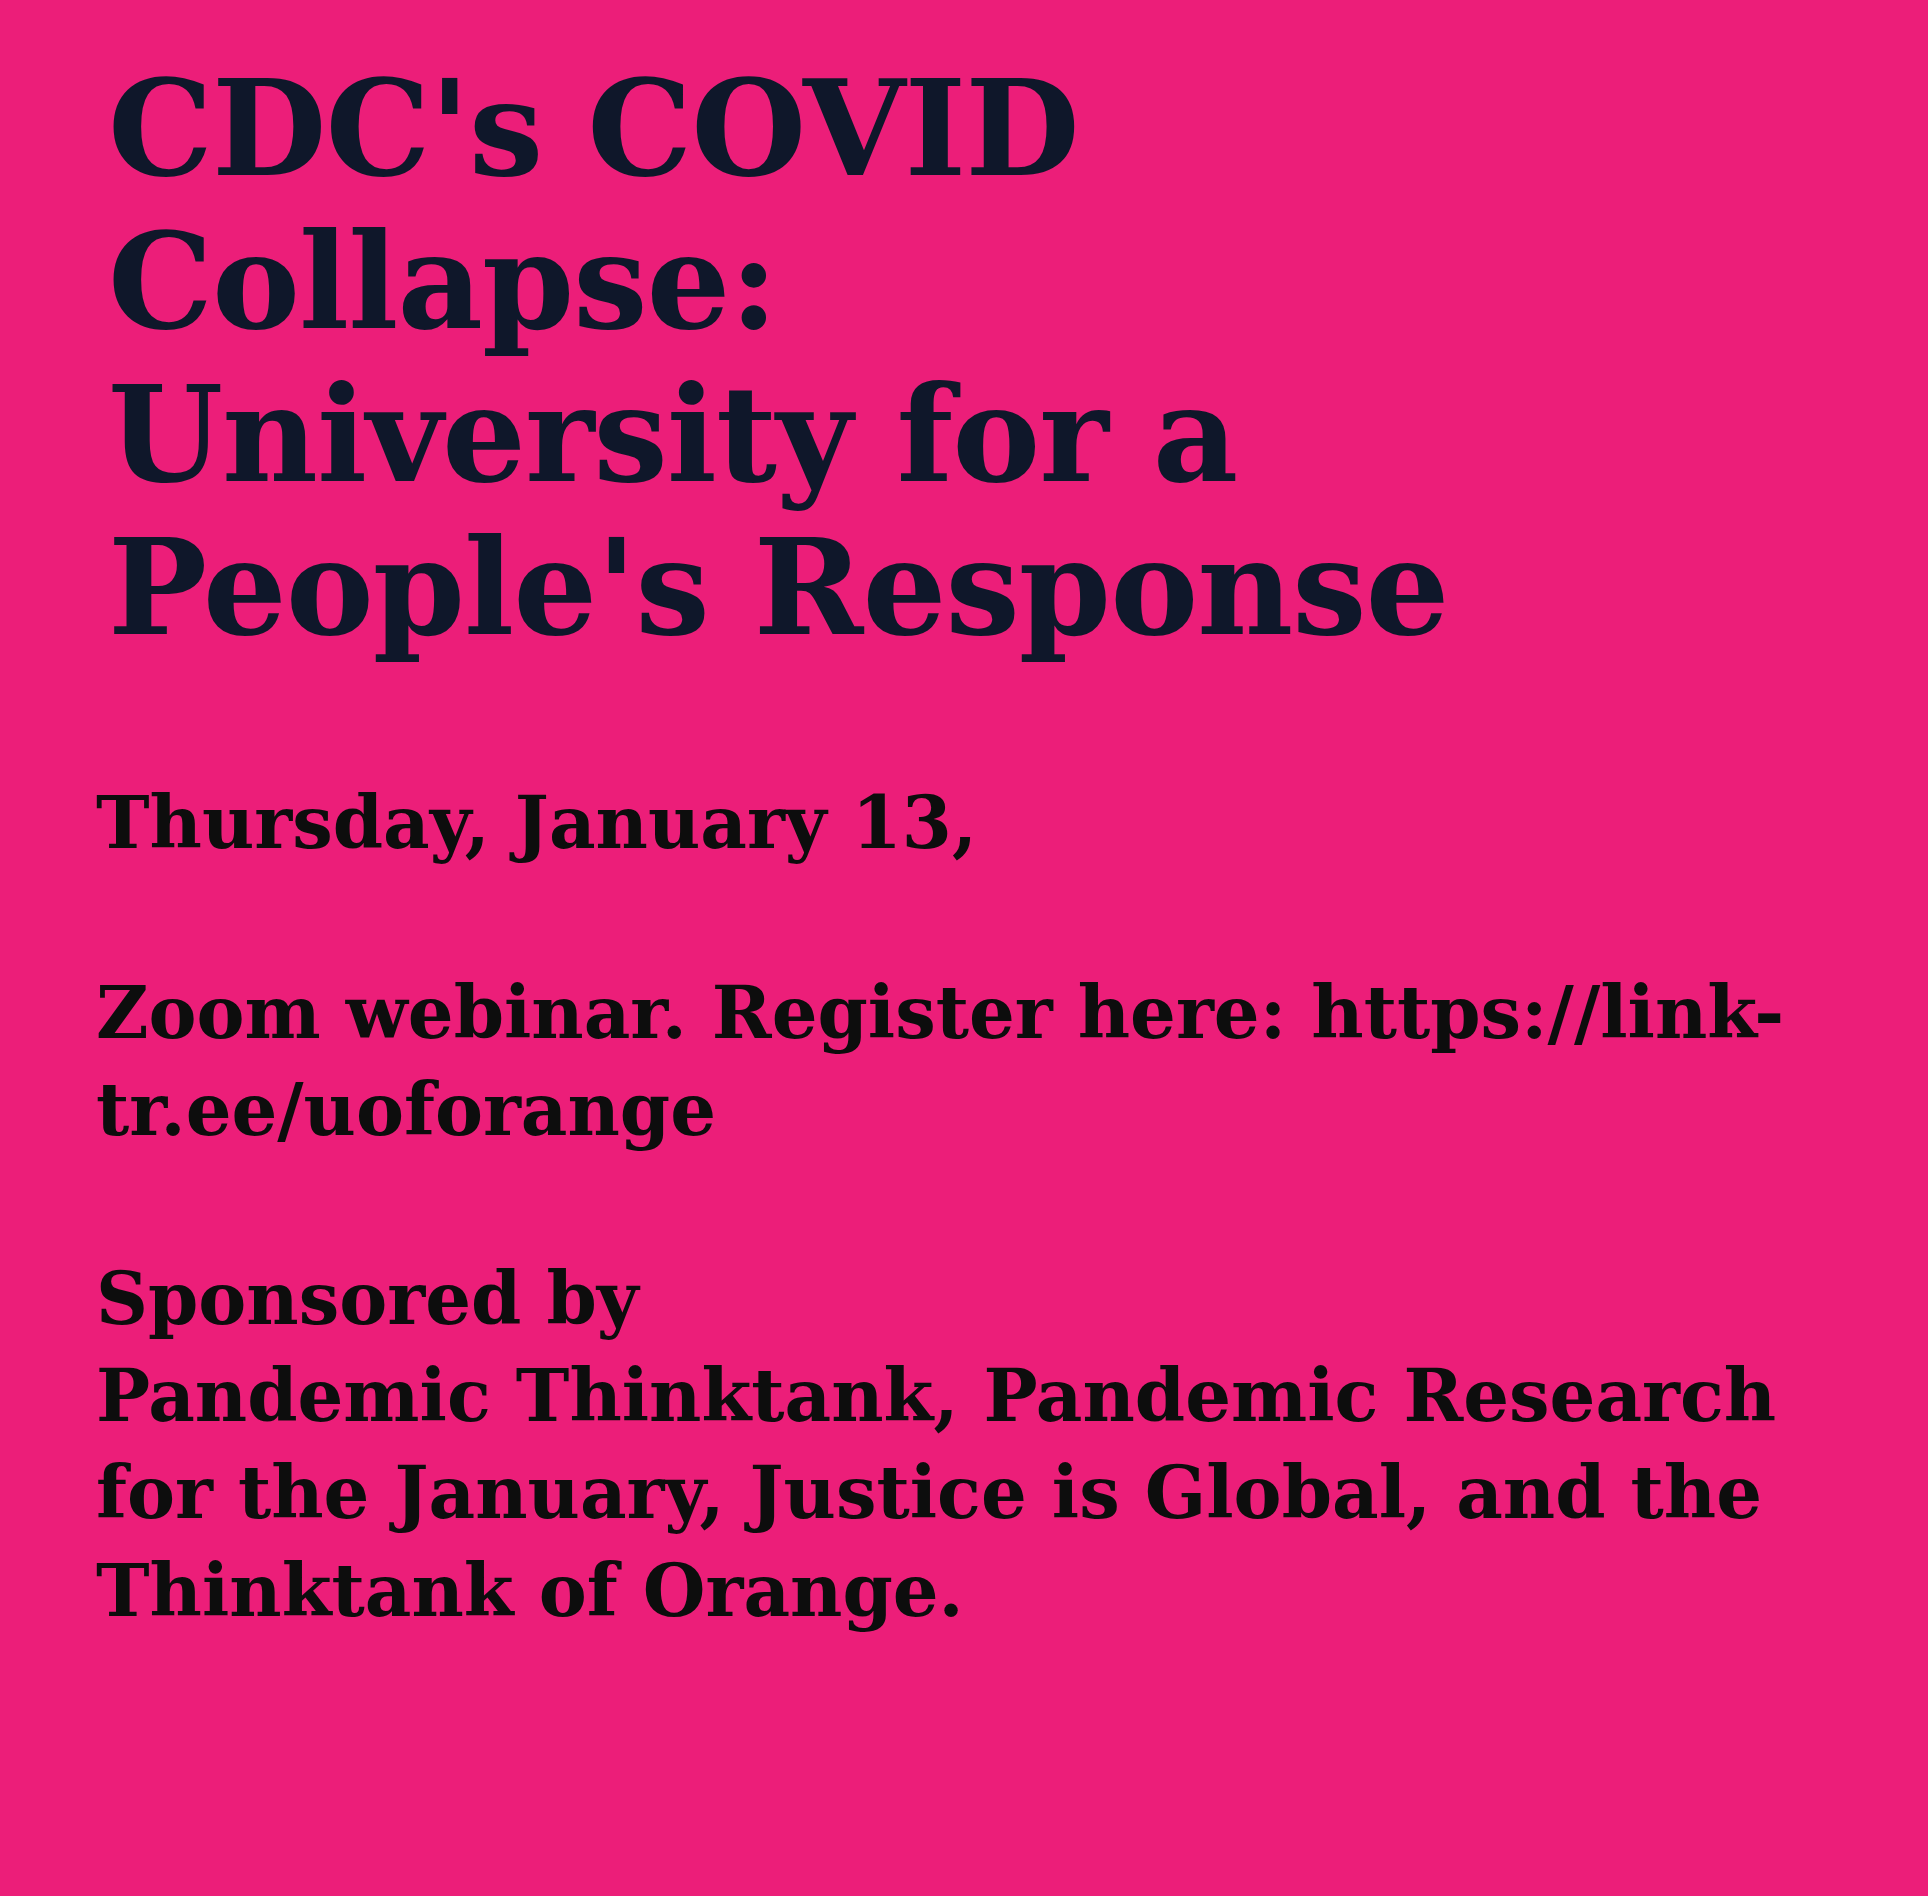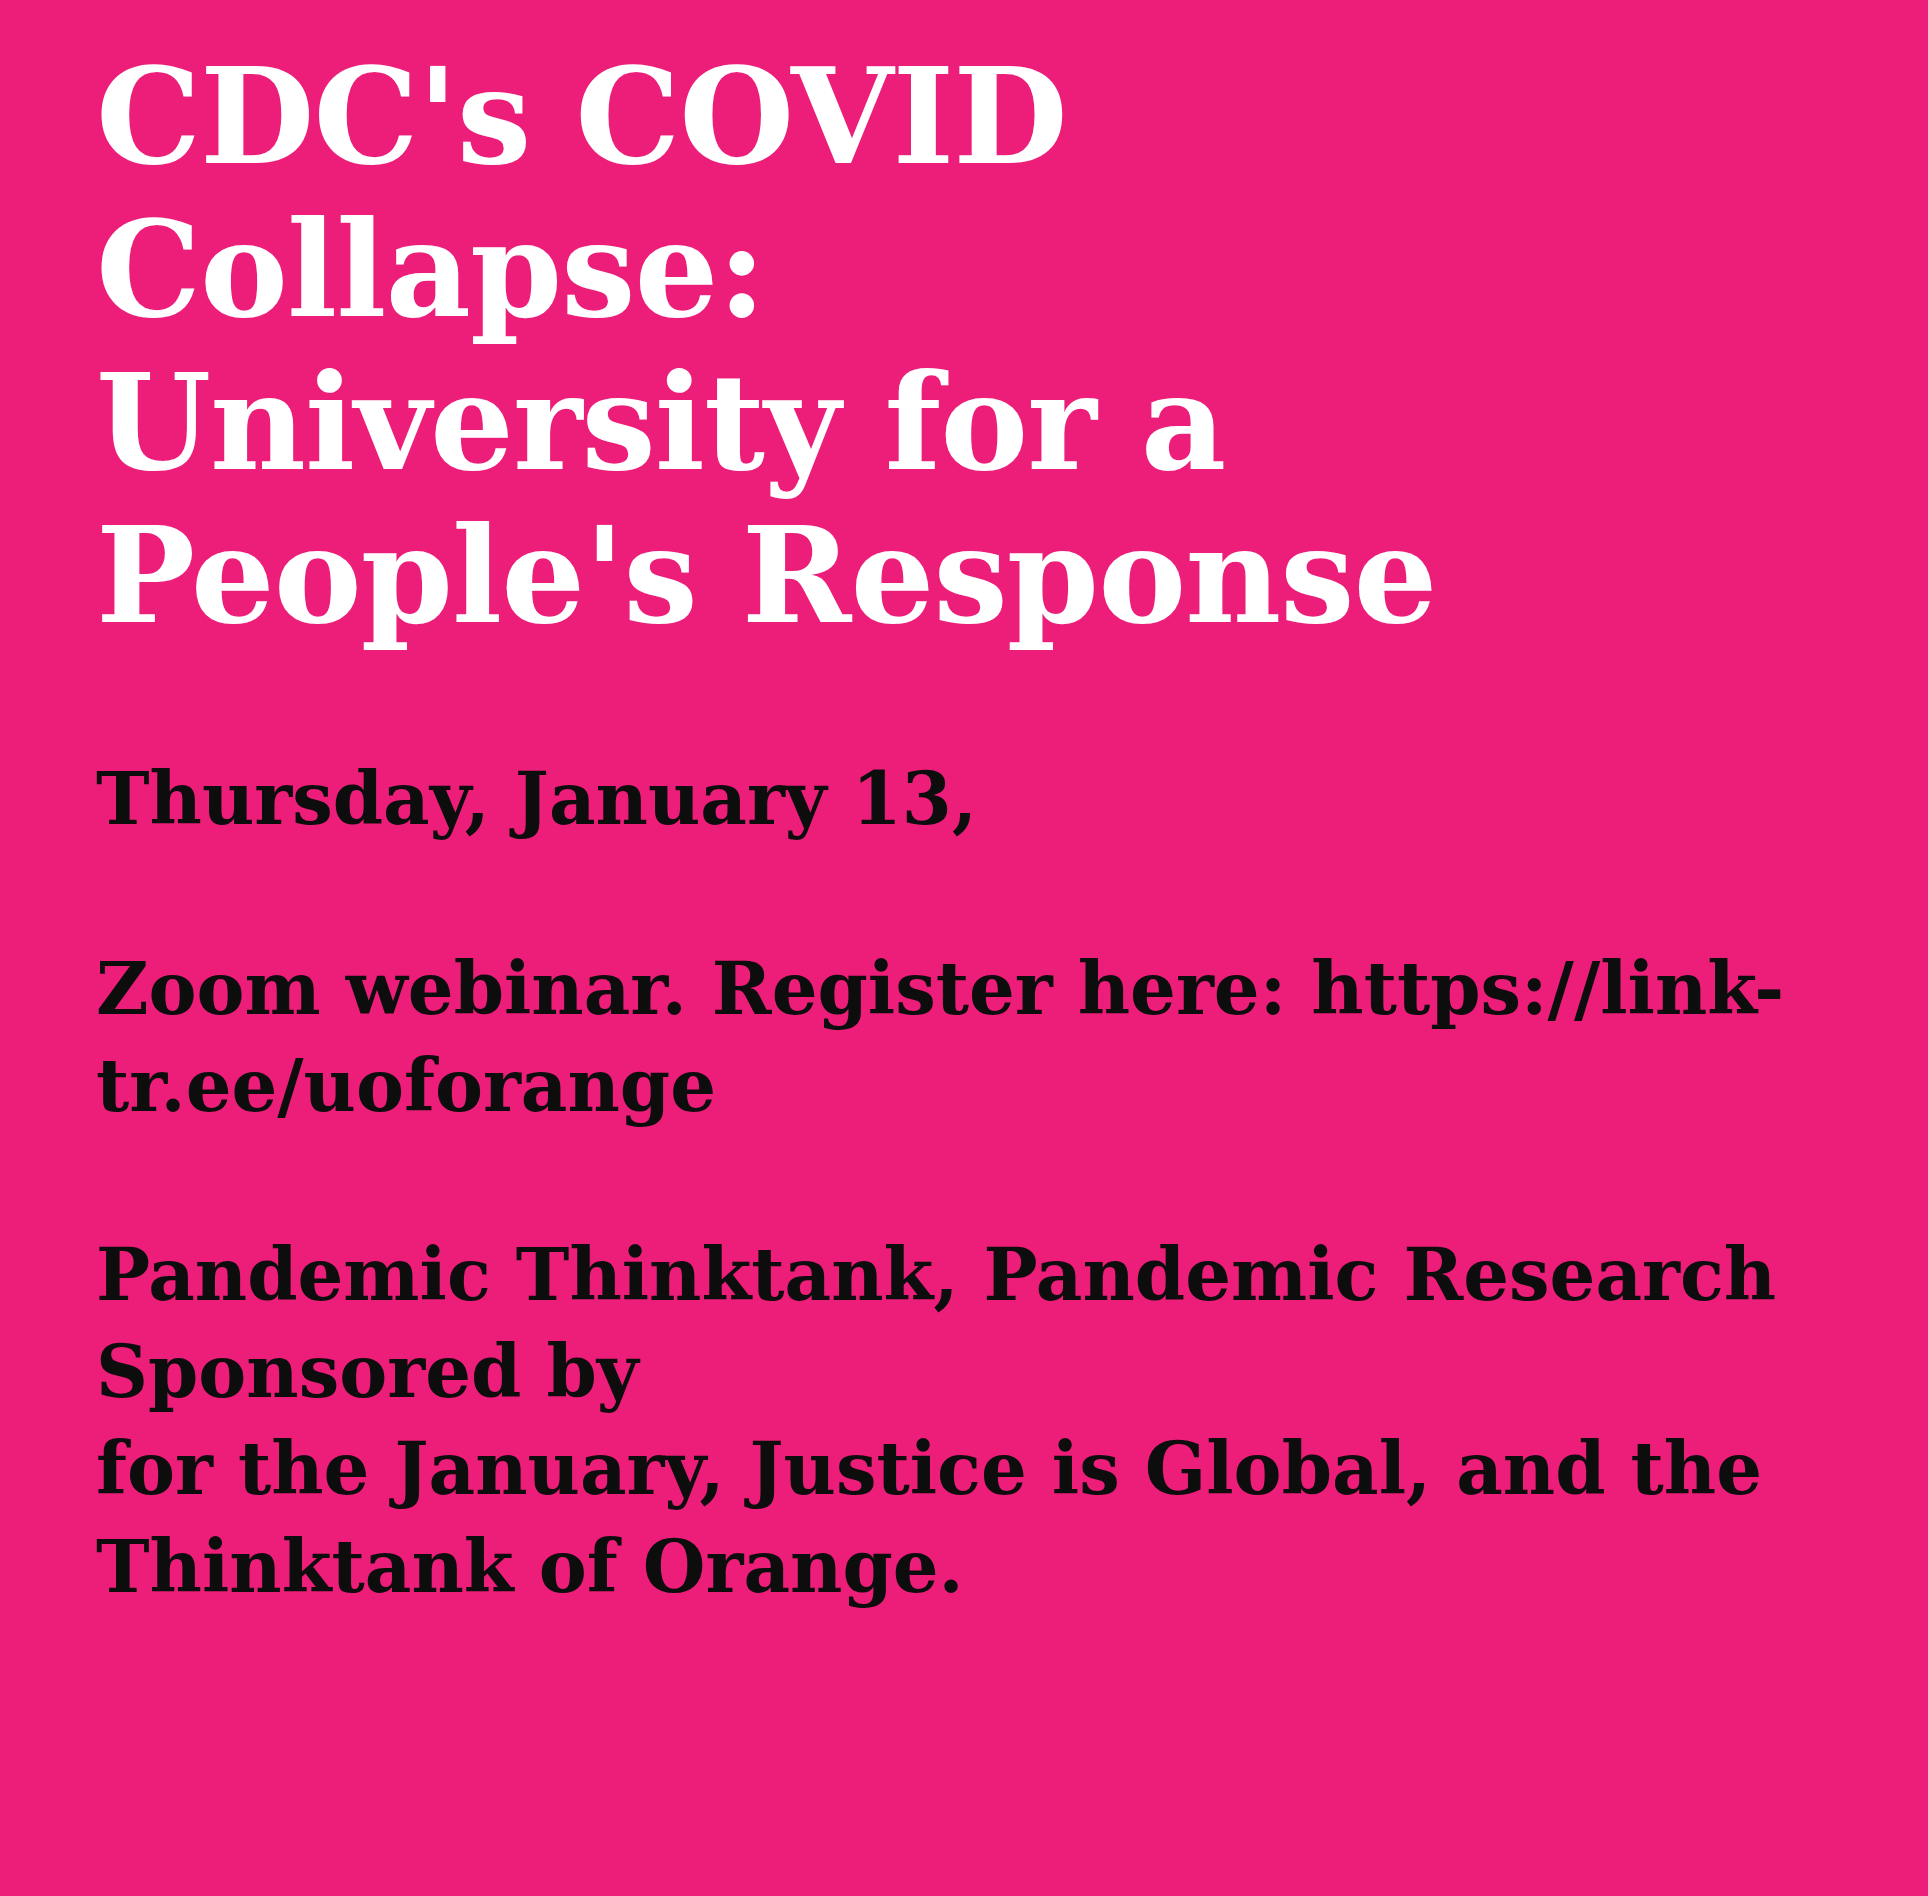--- a/index.html
+++ b/index.html
@@ -20,27 +20,27 @@
     box-sizing: border-box;
     overflow: hidden;
   }
   #content {
     position: absolute;
     left: 96px;
     top: 40px;
     right: 60px;
   }
   .title {
-    color: #ffffff;
+    color: #0f172a;
     font-family: "DejaVu Serif", "Liberation Serif", serif;
     font-weight: bold;
     font-size: 132px;
     line-height: 1.16;
     letter-spacing: -1px;
-    margin: 0;
+    margin: 12px;
     max-width: 1560px;
   }
   .block {
     color: #0d0d0d;
     font-family: "DejaVu Serif", "Liberation Serif", serif;
     font-weight: bold;
     font-size: 72px;
     line-height: 1.35;
     max-width: 1760px;
   }
@@ -70,20 +70,20 @@
     <div class="gap-2"></div>
 
     <div class="block">
       <span class="line">Zoom webinar. Register here: https://link-</span>
       <span class="line">tr.ee/uoforange</span>
     </div>
 
     <div class="gap-3"></div>
 
     <div class="block">
+      <span class="line">Sponsored by</span>
       <span class="line">Pandemic Thinktank, Pandemic Research</span>
-      <span class="line">Sponsored by</span>
       <span class="line">for the January, Justice is Global, and the</span>
       <span class="line">Thinktank of Orange.</span>
     </div>
 
   </div>
 </div>
 
 </body></html>

